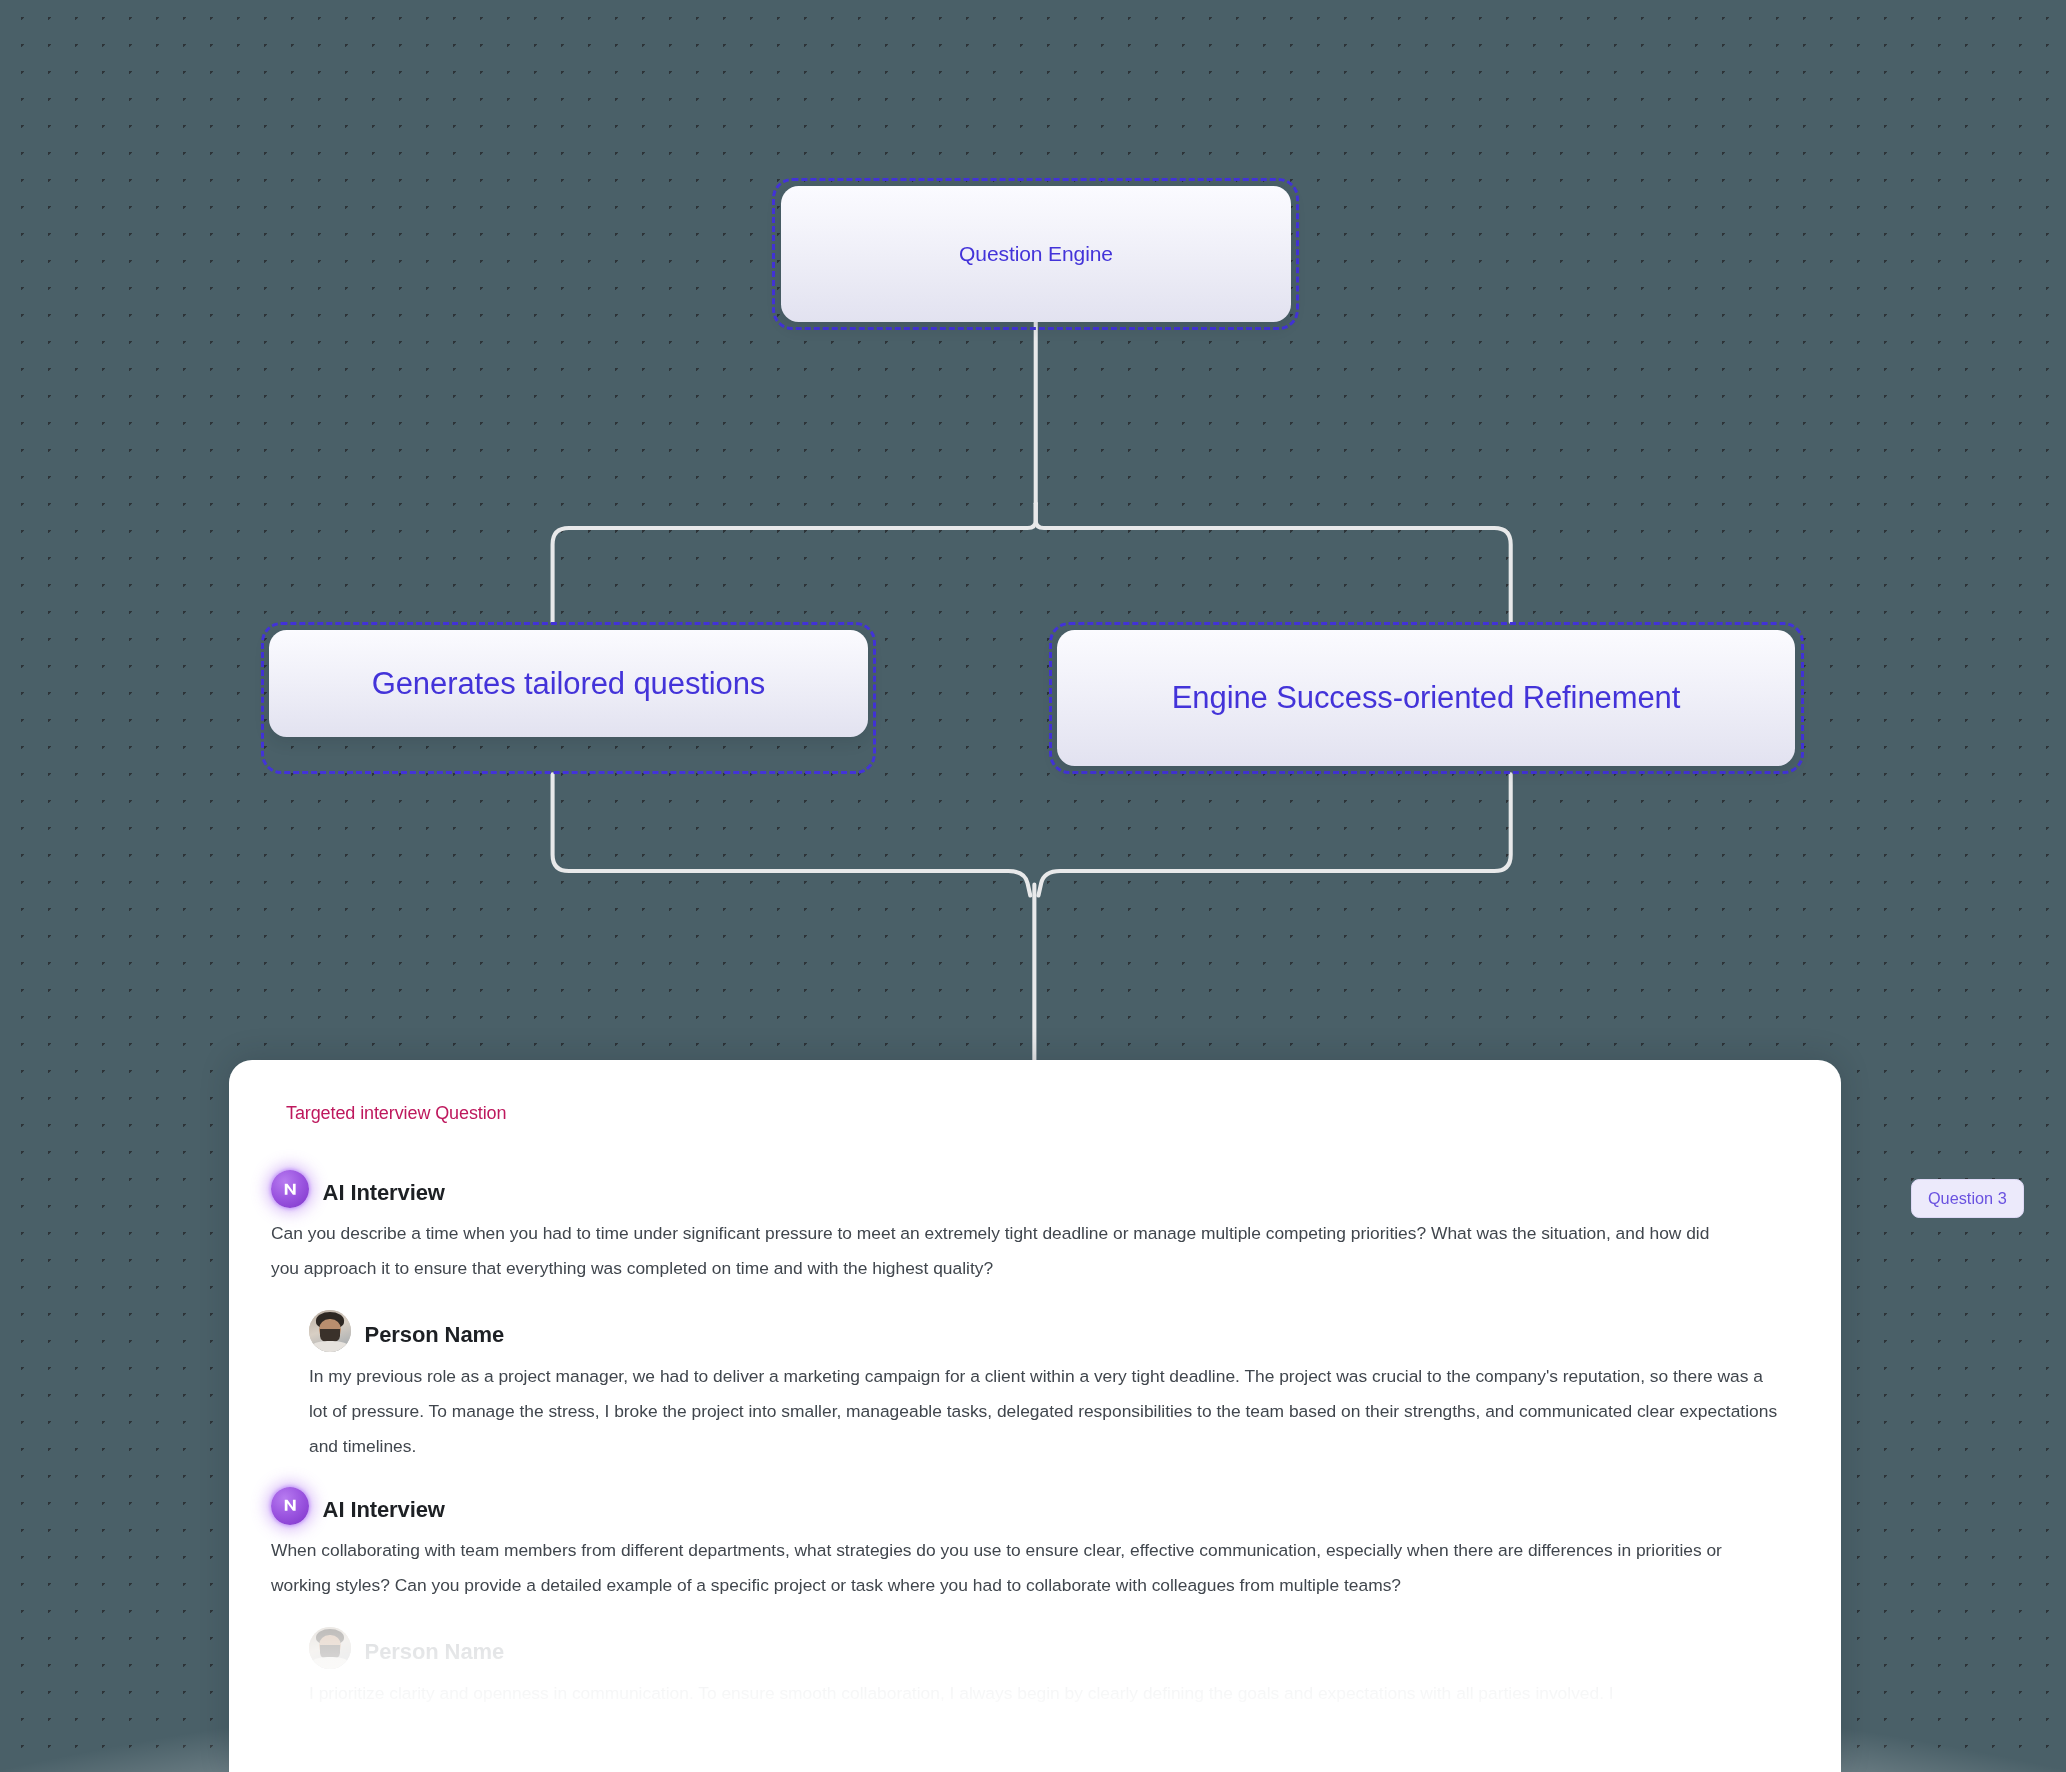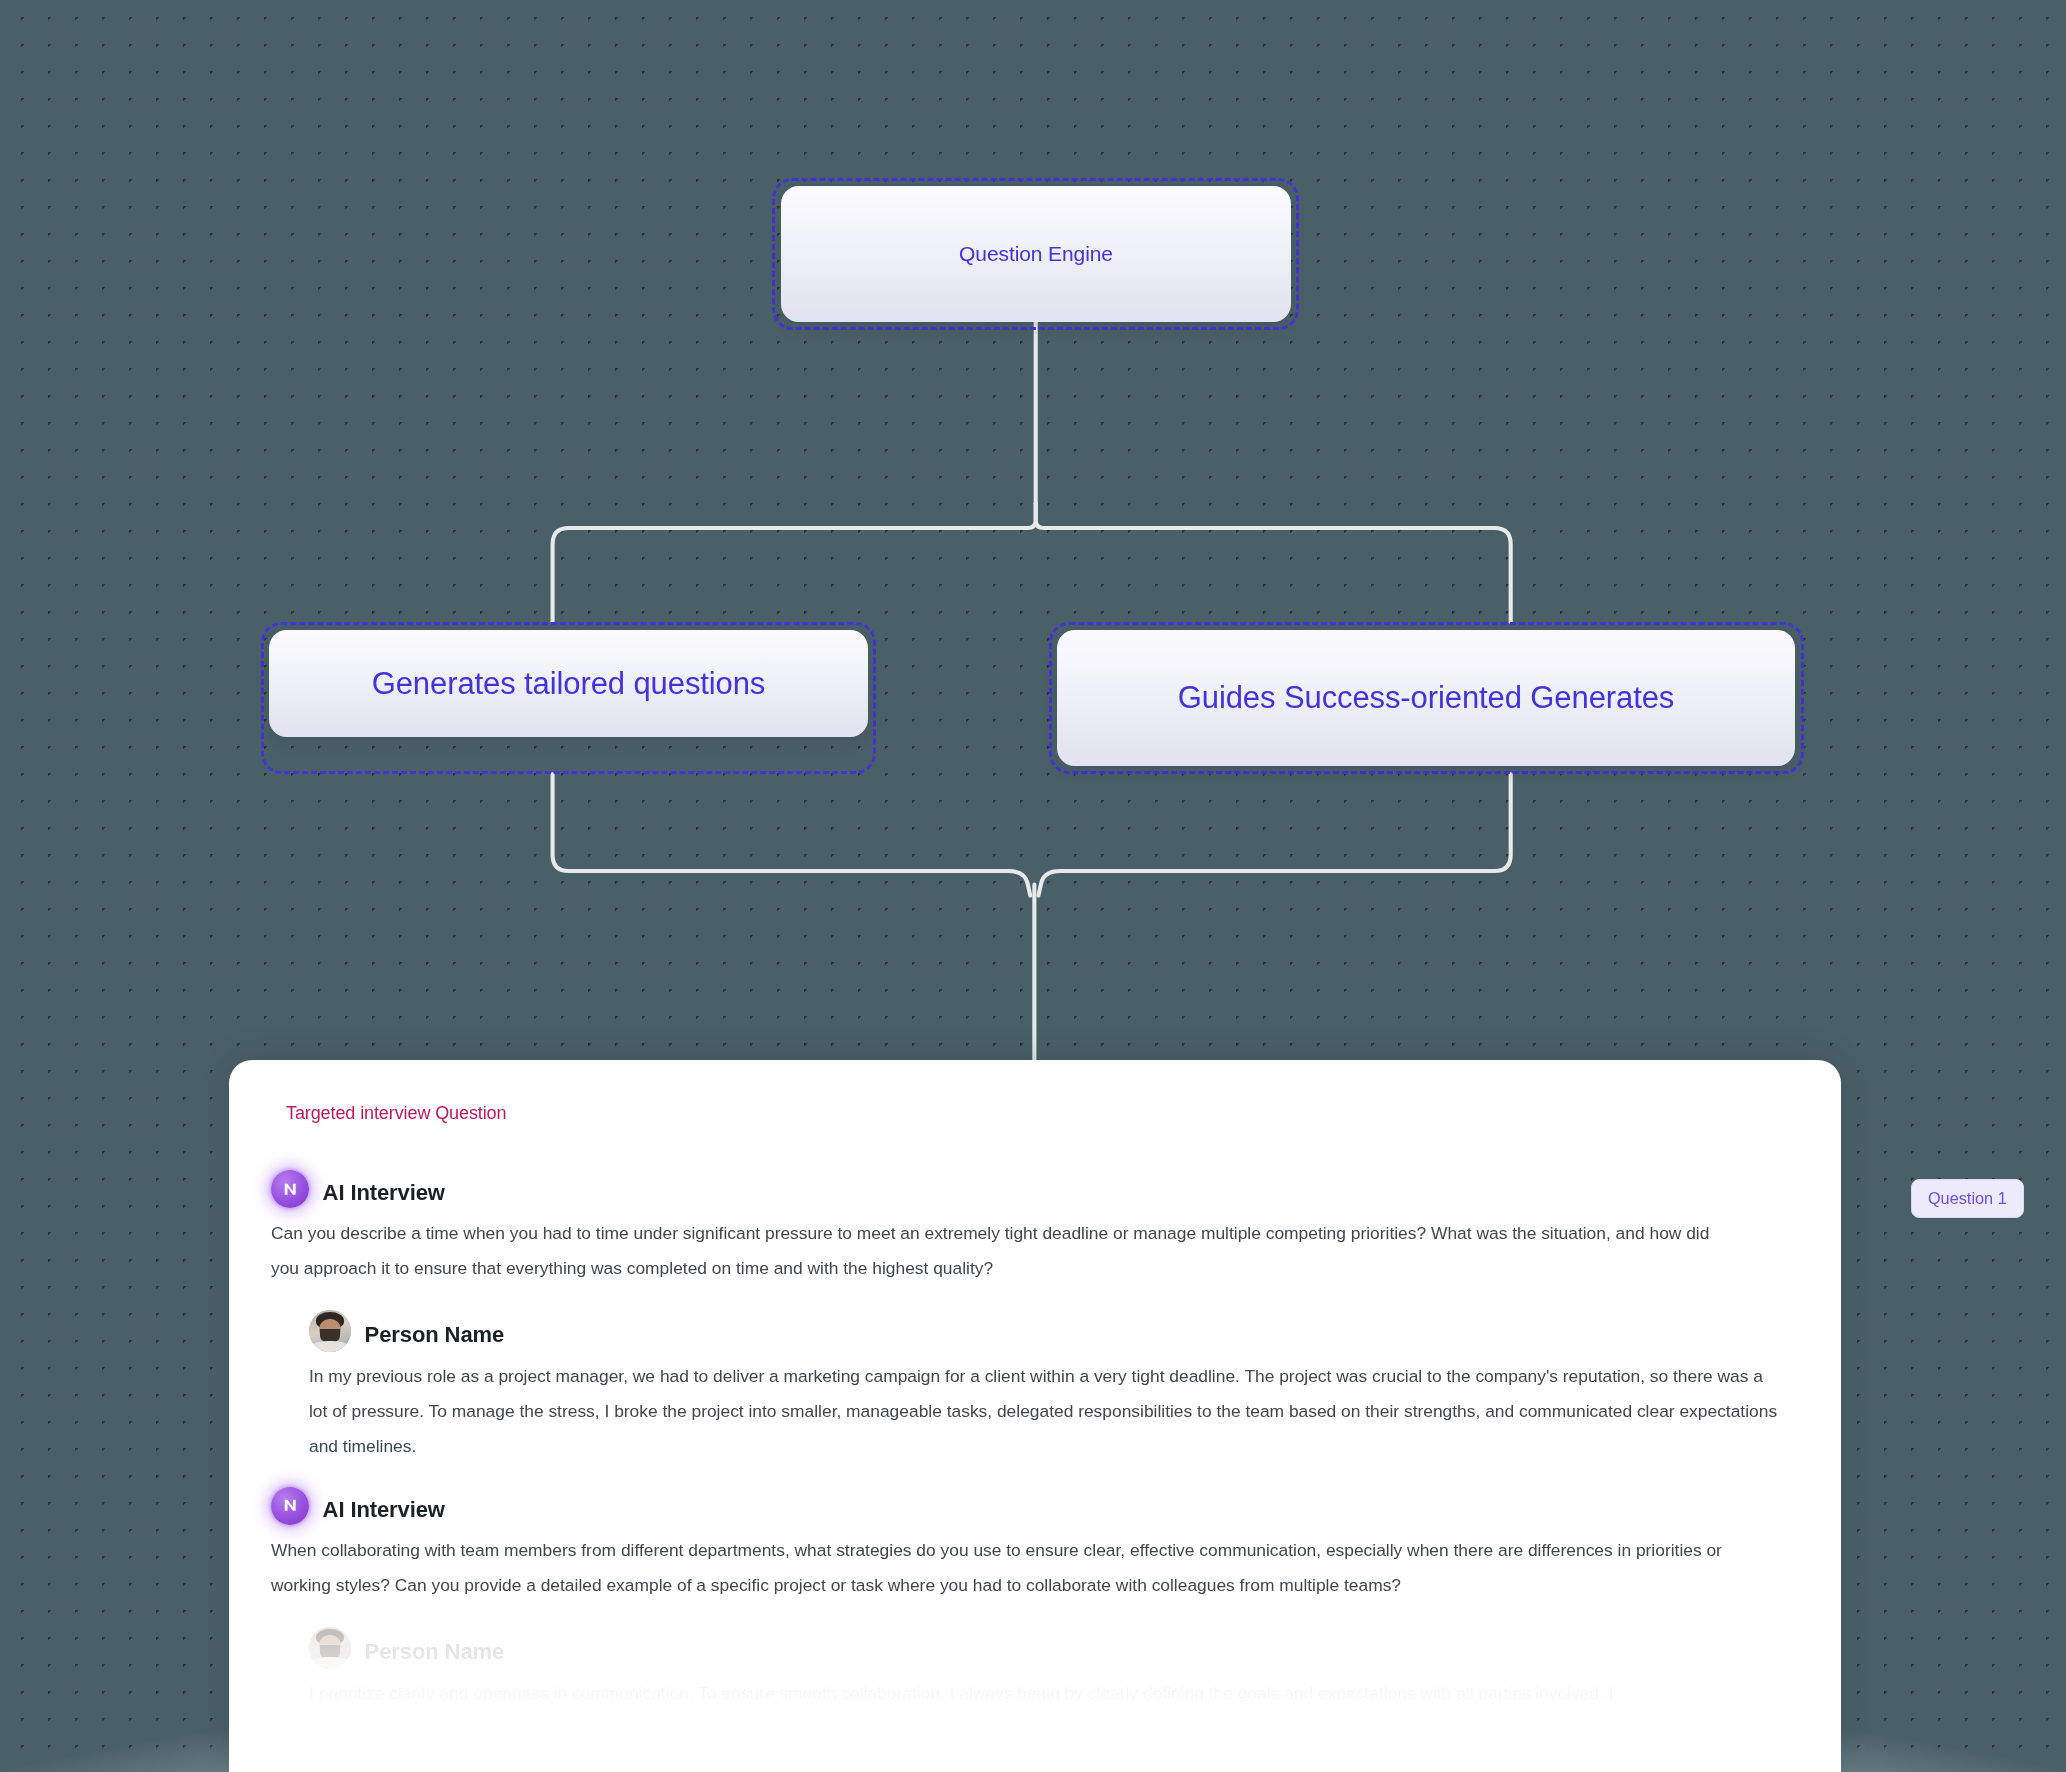--- a/index.html
+++ b/index.html
@@ -198,21 +198,21 @@
     <span class="label">Question Engine</span>
   </div>
 
   <div class="sel" id="sel-left"></div>
   <div class="node" id="node-left">
     <span class="label">Generates tailored questions</span>
   </div>
 
   <div class="sel" id="sel-right"></div>
   <div class="node" id="node-right">
-    <span class="label">Guides Success-oriented Generates</span>
+    <span class="label">Engine Success-oriented Refinement</span>
   </div>
 
   <div class="bottom-fade"></div>
 
   <div class="card">
 
     <h2 class="card-title">Targeted interview Question</h2>
 
     <div class="msg ai-block">
       <div class="msg-head">
@@ -262,16 +262,16 @@
             <span class="pa-body"></span>
         </span>
         <span class="msg-name">Person Name</span>
       </div>
       <p class="msg-body">I prioritize clarity and openness in communication. To ensure smooth collaboration, I always begin by clearly defining the goals and expectations with all parties involved. I</p>
     </div>
 
     <div class="card-fade"></div>
   </div>
 
-  <div class="badge">Question 1</div>
+  <div class="badge">Question 3</div>
 
 </div>
 
 
 </body></html>

